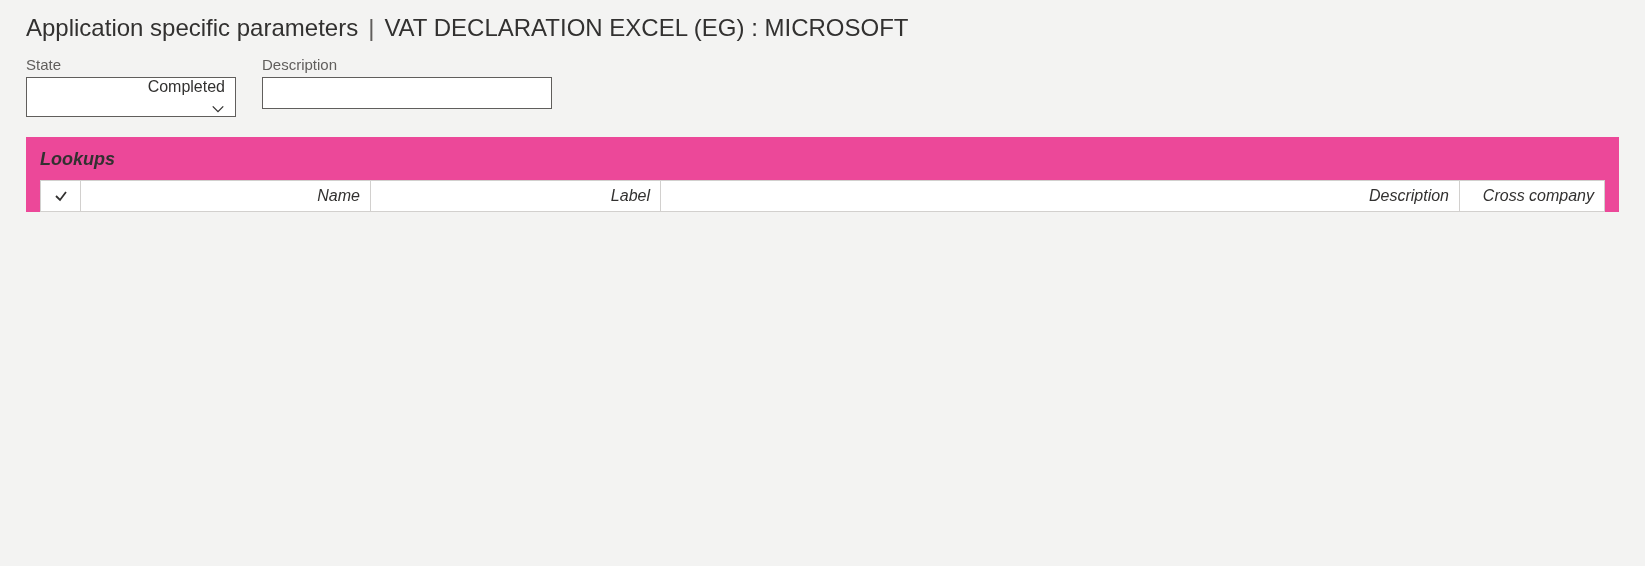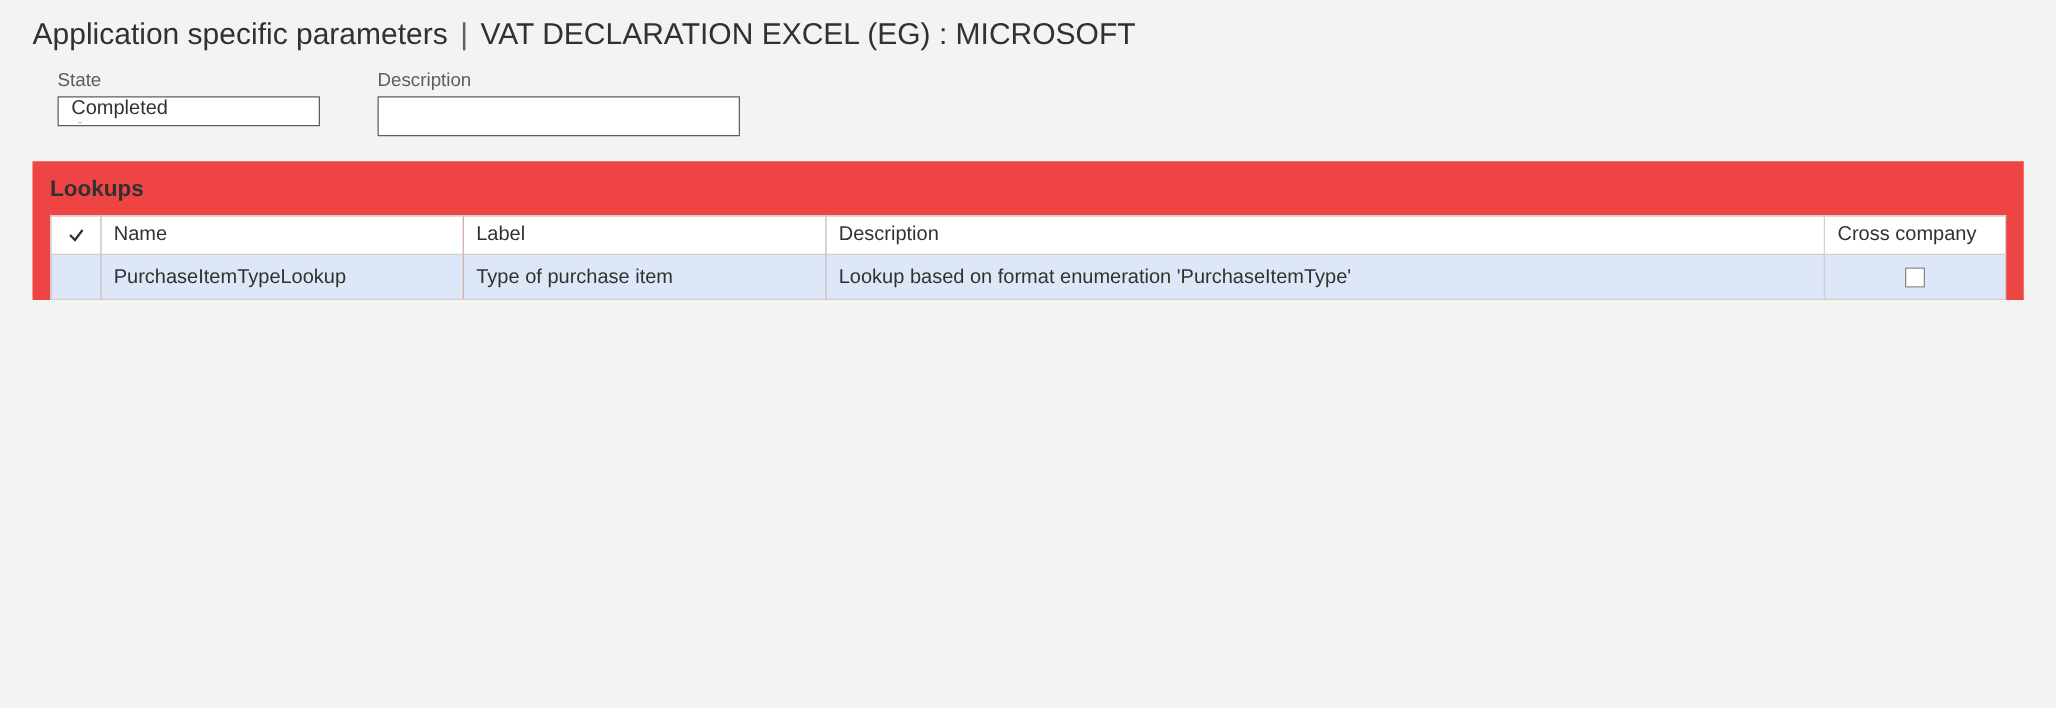--- a/index.html
+++ b/index.html
@@ -27,35 +27,34 @@
     font-weight: 300;
   }
   .field-row {
     display: flex;
     gap: 26px;
     margin-bottom: 20px;
   }
   .field {
     display: flex;
     flex-direction: column;
-    margin-left: 20px;
   }
   .field-label {
     font-size: 15px;
     color: #605e5c;
     margin-bottom: 4px;
   }
   .dropdown {
     position: relative;
     width: 210px;
-    height: 24px;
+    height: 40px;
     background: #fff;
     border: 1px solid #605e5c;
     display: flex;
-    align-items: flex-start;
+    align-items: flex-end;
     padding: 0 10px;
     cursor: pointer;
     flex-direction: column;
   }
   .dropdown-value {
     flex: 1;
     font-size: 16px;
   }
   .chevron {
     width: 14px;
@@ -65,39 +64,40 @@
     width: 290px;
     height: 32px;
     border: 1px solid #605e5c;
     background: #fff;
     padding: 0 10px;
     font-size: 16px;
     font-family: inherit;
   }
 
   .panel {
-    background: #ef4444;
+    background: #ec4899;
     margin-top: 8px;
     padding: 0;
+    font-style: italic;
   }
   .panel-title {
     font-size: 18px;
     font-weight: 600;
     padding: 12px 14px 10px 14px;
   }
 
   table.grid {
     border-collapse: collapse;
     width: calc(100% - 28px);
     margin: 0 14px 24px 14px;
     table-layout: fixed;
   }
   .grid th, .grid td {
     border: 1px solid #d2d0ce;
-    text-align: left;
+    text-align: right;
     font-weight: 400;
     font-size: 16px;
     padding: 6px 10px;
     white-space: nowrap;
     overflow: hidden;
     text-overflow: ellipsis;
   }
   .grid th {
     background: #fff;
     color: #323130;
@@ -168,26 +168,17 @@
                 <path d="M3 8 L7 12 L13 4" fill="none" stroke="#323130" stroke-width="1.8"></path>
               </svg>
           </th>
           <th class="col-name">Name</th>
           <th class="col-label">Label</th>
           <th class="col-desc">Description</th>
           <th class="col-cross">Cross company</th>
         </tr>
       </thead>
       <tbody id="grid-body">
-          <tr class="selected">
-            <td class="col-check-cell"></td>
-            <td>PurchaseItemTypeLookup</td>
-            <td>Type of purchase item</td>
-            <td>Lookup based on format enumeration 'PurchaseItemType'</td>
-            <td>
-              <div class="row-checkbox"></div>
-            </td>
-          </tr>
         </tbody>
     </table>
   </div>
 
 </div>
 
 </body></html>

